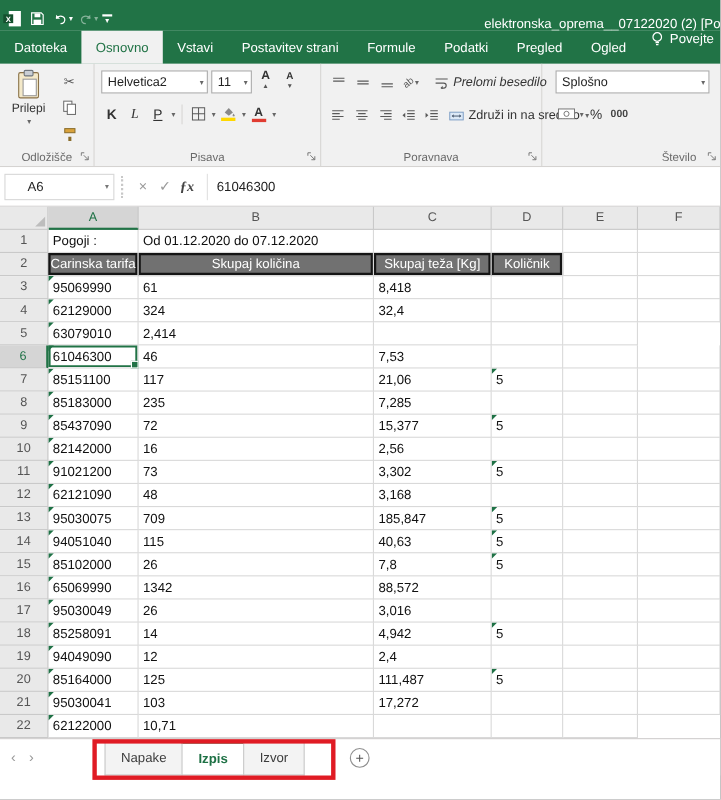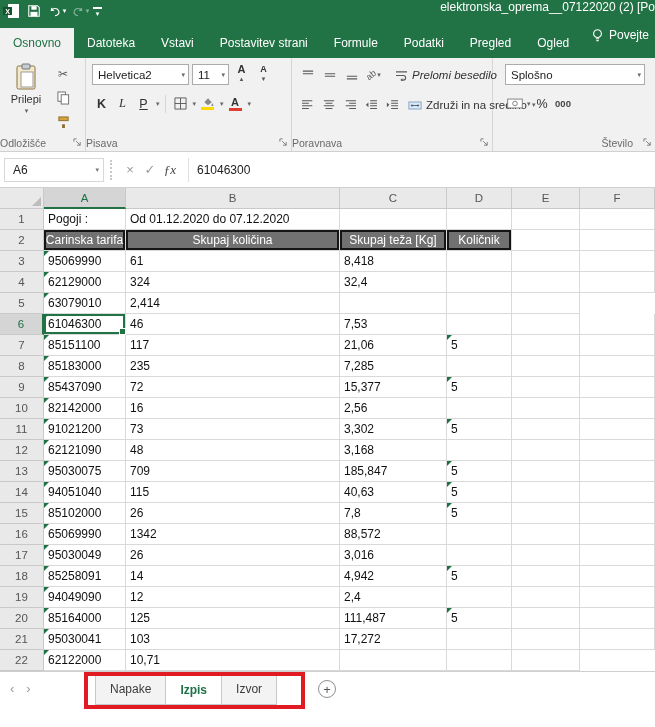--- a/index.html
+++ b/index.html
@@ -1,38 +1,38 @@
 <!DOCTYPE html>
 <html><head>
 <meta charset="utf-8">
 <style>
   *{box-sizing:border-box;margin:0;padding:0}
   body{margin:0;background:#666;font-family:"Liberation Sans","DejaVu Sans",sans-serif;}
   .app{width:655px;height:727px;display:flex;flex-direction:column;background:#fff;position:relative;overflow:hidden;}
 
   
-  .titlebar{flex:0 0 28px;background:#217346;display:flex;align-items:flex-start;padding-left:1px;}
+  .titlebar{flex:0 0 28px;background:#217346;display:flex;align-items:flex-end;padding-left:1px;}
   .qat{display:flex;align-items:center;gap:3px;}
   .qbtn{height:22px;min-width:20px;display:flex;align-items:center;justify-content:center;color:#fff;}
   .qbtn .dd{font-size:7px;margin-left:1px;color:#fff;}
   .dim{opacity:.45}
   .qatmore{display:flex;flex-direction:column;align-items:center;color:#fff;font-size:7px;line-height:5px;}
   .qatmore i{display:block;width:9px;height:2px;background:#fff;margin-bottom:2px;}
   .wtitle{margin-left:auto;color:#fff;font-size:12px;white-space:nowrap;overflow:hidden;}
 
   
   .ribbontabs{flex:0 0 30px;background:#217346;display:flex;align-items:stretch;color:#fff;font-size:12px;}
   .rtab{padding:0 13px;display:flex;align-items:center;cursor:default;}
   .rtab.selected{background:#f1f1f1;color:#217346;}
   .tellme{margin-left:auto;display:flex;align-items:flex-start;gap:5px;padding:0 6px;overflow:hidden;white-space:nowrap;}
 
   
   .ribbon{flex:0 0 94px;background:#f1f1f1;border-bottom:1px solid #d2d0ce;display:flex;}
   .rgroup{position:relative;border-right:1px solid #d8d6d4;height:100%;}
-  .glabel{position:absolute;bottom:2px;left:0;right:0;text-align:left;font-size:10.5px;color:#6a6a6a;white-space:nowrap;}
+  .glabel{position:absolute;bottom:2px;left:0;right:0;text-align:center;font-size:10.5px;color:#6a6a6a;white-space:nowrap;}
   .launcher{position:absolute;bottom:4px;right:3px;}
   .g-clip{width:86px;}
   .g-font{width:206px;}
   .g-align{width:201px;}
   .g-num{flex:1;border-right:none;}
   .paste{position:absolute;left:5px;top:5px;width:42px;display:flex;flex-direction:column;align-items:center;gap:2px;font-size:11px;color:#333;}
   .minicol{position:absolute;left:52px;top:8px;display:flex;flex-direction:column;gap:8px;}
   .mbtn{width:22px;height:16px;display:flex;align-items:center;justify-content:center;color:#555;font-size:12px;}
   .frow1{display:flex;align-items:center;gap:3px;margin:6px 4px 0 6px;}
   .frow2{display:flex;align-items:center;gap:2px;margin:8px 4px 0 6px;}
@@ -47,25 +47,25 @@
   .vsep{width:1px;height:18px;background:#d8d6d4;margin:0 3px;}
   .stack{display:flex;flex-direction:column;align-items:center;justify-content:center;line-height:11px;}
   .ubar{display:block;width:13px;height:3px;margin-top:1px;}
   .tinyA{font-size:11px;font-weight:bold;color:#333;line-height:10px;}
   .textbtn{display:flex;align-items:center;gap:4px;font-size:11.5px;color:#333;height:22px;padding:0 3px;white-space:nowrap;}
   .ab{display:inline-block;transform:rotate(-40deg);font-size:9px;color:#555;}
   .n000{font-size:9.5px;letter-spacing:0;font-weight:bold;color:#444;}
 
   
   .formulabar{flex:0 0 36px;background:#fff;border-bottom:1px solid #d0cece;display:flex;align-items:center;}
-  .namebox{width:100px;height:24px;margin-left:4px;border:1px solid #d8d8d8;display:flex;align-items:center;font-size:12px;padding-left:8px;color:#222;}
+  .namebox{width:100px;height:24px;margin-left:4px;border:1px solid #d8d8d8;display:flex;align-items:center;font-size:12px;padding-left:20px;color:#222;}
   .namebox .dd{margin-left:auto;font-size:7px;color:#777;padding-right:4px;}
   .fbsep{width:2px;height:20px;border-left:2px dotted #c8c8c8;margin:0 8px 0 6px;}
   .fbtn{width:20px;height:24px;display:flex;align-items:center;justify-content:center;color:#9a9a9a;font-size:13px;}
-  .fx{color:#444;font-style:italic;font-family:"Liberation Serif","DejaVu Serif",serif;}
+  .fx{color:#444;font-style:italic;font-family:"Liberation Serif","DejaVu Serif",serif;font-weight:bold;}
   .fdiv{width:1px;height:24px;background:#e0e0e0;margin:0 8px;}
   .fvalue{font-size:12px;color:#222;}
 
   
   .colheaders,.row{display:grid;grid-template-columns:44px 82px 214px 107px 65px 68px 75px;}
   .colheaders{flex:0 0 21px;height:21px;background:#e9e9e9;font-size:11.5px;color:#555;}
   .ch{border-right:1px solid #c9c9c9;border-bottom:1px solid #c9c9c9;display:flex;align-items:center;justify-content:center;}
   .ch.sel{background:#d5d5d5;color:#1e7145;border-bottom:2px solid #217346;}
   .corner{position:relative;border-right:1px solid #c9c9c9;border-bottom:1px solid #c9c9c9;background:#e9e9e9;}
   .corner:after{content:"";position:absolute;right:2px;bottom:2px;border-bottom:9px solid #bdbdbd;border-left:9px solid transparent;}
@@ -131,22 +131,22 @@
             <path d="M13 3v4.5H8.5" fill="#fff"></path>
           </svg>
         <span class="dd">▾</span>
       </span>
       <span class="qatmore"><i></i>▾</span>
     </div>
     <div class="wtitle">elektronska_oprema__07122020 (2) [Po</div>
   </div>
 
   <div class="ribbontabs">
+    <div class="rtab">Datoteka</div>
     <div class="rtab selected">Osnovno</div>
-    <div class="rtab">Datoteka</div>
     <div class="rtab">Vstavi</div>
     <div class="rtab">Postavitev strani</div>
     <div class="rtab">Formule</div>
     <div class="rtab">Podatki</div>
     <div class="rtab">Pregled</div>
     <div class="rtab">Ogled</div>
     <div class="tellme">
       <svg width="13" height="15" viewBox="0 0 14 16">
           <circle cx="7" cy="6" r="4.2" fill="none" stroke="#fff" stroke-width="1.2"></circle>
           <path d="M5.3 11.5h3.4M5.8 13.5h2.4" stroke="#fff" stroke-width="1.2"></path>

